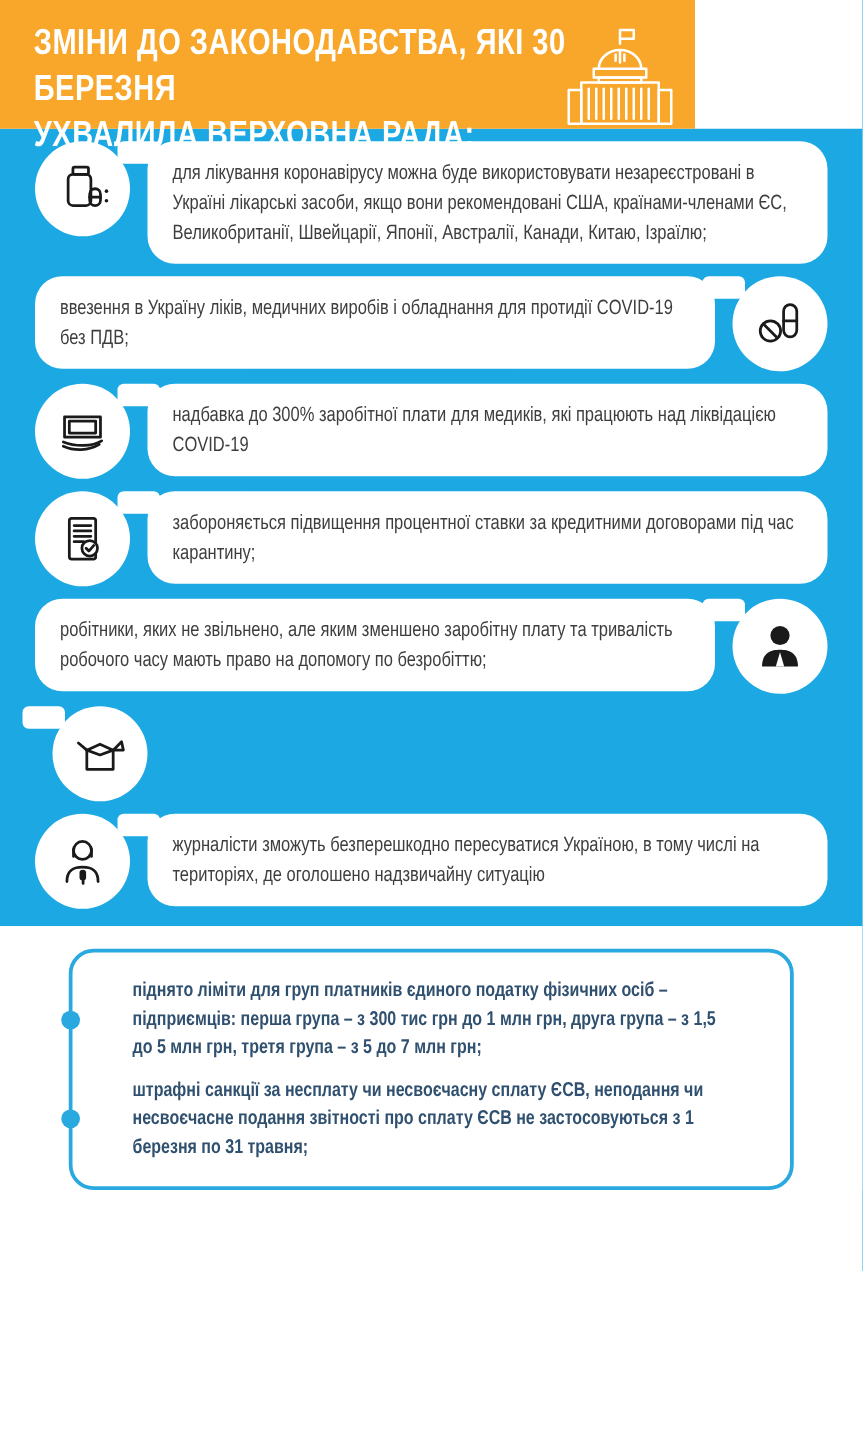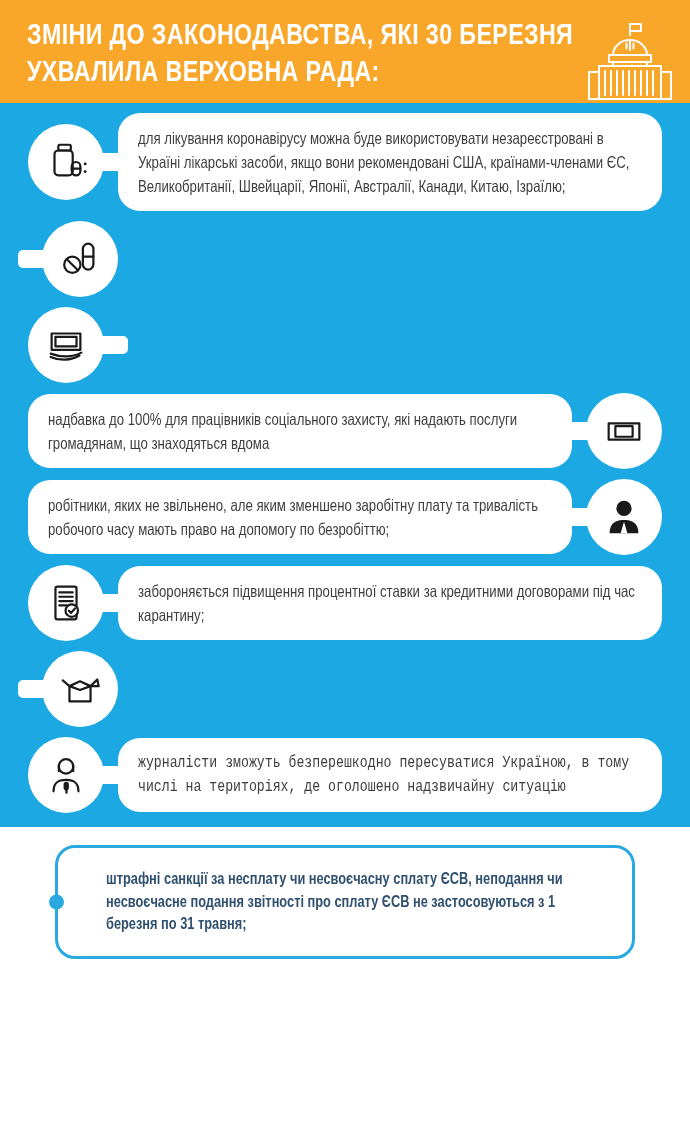--- a/index.html
+++ b/index.html
@@ -2,31 +2,31 @@
 <html><head>
 <meta charset="utf-8">
 <style>
   * { margin:0; padding:0; box-sizing:border-box; }
   body {
     width:690px; height:1143px; overflow:hidden; background:#ffffff;
     font-family:"Liberation Sans", sans-serif;
   }
   
   .header {
-    position:relative; width:690px; height:103px;
+    position:relative; width:556px; height:103px;
     background:#F8A72B; padding:16px 17px 0 27px;
   }
   .title { color:#ffffff; font-weight:bold; font-size:29px; line-height:37px;
     letter-spacing:0.5px; width:125%; transform:scaleX(0.8); transform-origin:0 0; }
   .title span { display:block; }
   .building { position:absolute; right:14px; bottom:0; width:92px; height:84px; }
   
   .bluezone { width:690px; background:#1BA8E3; padding:10px 28px 14px 28px; }
-  .row { display:flex; align-items:center; margin-bottom:10px; }
-  .row:last-child { margin-bottom:0;font-family:Liberation Mono, monospace; }
+  .row { display:flex; align-items:flex-start; margin-bottom:10px; }
+  .row:last-child { margin-bottom:0; }
   .circ {
     flex:none; width:76px; height:76px; border-radius:50%; background:#ffffff;
     display:flex; align-items:center; justify-content:center; z-index:1;
   }
   .circ svg { width:46px; height:46px; }
   .conn { flex:none; width:34px; height:18px; background:#ffffff; margin:0 -10px; border-radius:5px; }
   .card { flex:1; background:#ffffff; border-radius:22px; padding:13px 20px; z-index:1; }
   .card-text { font-size:16.5px; line-height:24px; color:#3E3E3E;
     width:125%; transform:scaleX(0.8); transform-origin:0 0; }
   
@@ -79,20 +79,23 @@
           </g>
         </svg>
     </div>
     <div class="conn"></div>
     <div class="card">
       <div class="card-text">для лікування коронавірусу можна буде використовувати незареєстровані в Україні лікарські засоби, якщо вони рекомендовані США, країнами-членами ЄС, Великобританії, Швейцарії, Японії, Австралії, Канади, Китаю, Ізраїлю;</div>
     </div>
   </div>
 
   <div class="row">
+    <div class="card">
+      <div class="card-text">ввезення в Україну ліків, медичних виробів і обладнання для протидії COVID-19 без ПДВ;</div>
+    </div>
     <div class="conn"></div>
     <div class="circ">
       <svg viewBox="0 0 48 48">
           <g class="ic">
             <rect x="27" y="8" width="11" height="27" rx="5.5"></rect>
             <path d="M27 21.5 h11"></path>
             <circle cx="16" cy="30" r="8.5"></circle>
             <path d="M11 25 L21 35"></path>
           </g>
         </svg>
@@ -104,66 +107,55 @@
       <svg viewBox="0 0 48 48">
           <g class="ic">
             <rect x="9" y="12" width="30" height="17"></rect>
             <rect x="13" y="15.5" width="22" height="10"></rect>
             <path d="M8 33 c10 4 24 4 32 -1"></path>
             <path d="M8 36.5 c9 4 21 4 30 -1.5"></path>
           </g>
         </svg>
     </div>
     <div class="conn"></div>
-  </div>
-
-  <div class="row">
-    <div class="card">
-      <div class="card-text">надбавка до 100% для працівників соціального захисту, які надають послуги громадянам, що знаходяться вдома</div>
-    </div>
-    <div class="conn"></div>
-    <div class="circ">
-      <svg viewBox="0 0 48 48">
-          <g class="ic">
-            <rect x="8" y="16" width="32" height="17"></rect>
-            <rect x="15" y="19" width="18" height="11"></rect>
-          </g>
-        </svg>
-    </div>
-  </div>
-
-
-  <div class="row">
-    <div class="card">
-      <div class="card-text">робітники, яких не звільнено, але яким зменшено заробітну плату та тривалість робочого часу мають право на допомогу по безробіттю;</div>
-    </div>
-    <div class="conn"></div>
-    <div class="circ">
-      <svg viewBox="0 0 48 48">
-          <circle class="icf" cx="24" cy="15" r="8"></circle>
-          <path class="icf" d="M9 41 C9 29 17 27 24 27 C31 27 39 29 39 41 Z"></path>
-          <path d="M24 29 L20.5 41 L27.5 41 Z" fill="#ffffff"></path>
-        </svg>
-    </div>
-  </div>
+    <div class="card">
+      <div class="card-text">надбавка до 300% заробітної плати для медиків, які працюють над ліквідацією COVID-19</div>
+    </div>
+  </div>
+
+
 
   <div class="row">
     <div class="circ">
       <svg viewBox="0 0 48 48">
           <g class="ic">
             <rect x="13" y="7" width="22" height="34" rx="2"></rect>
             <path d="M17 13 h14 M17 17.5 h14 M17 22 h14 M17 26.5 h8"></path>
             <circle cx="30" cy="32" r="6.5" fill="#ffffff"></circle>
             <path d="M27 32 l2.3 2.3 l4 -4.6"></path>
           </g>
         </svg>
     </div>
     <div class="conn"></div>
     <div class="card">
       <div class="card-text">забороняється підвищення процентної ставки за кредитними договорами під час карантину;</div>
+    </div>
+  </div>
+
+  <div class="row">
+    <div class="card">
+      <div class="card-text">робітники, яких не звільнено, але яким зменшено заробітну плату та тривалість робочого часу мають право на допомогу по безробіттю;</div>
+    </div>
+    <div class="conn"></div>
+    <div class="circ">
+      <svg viewBox="0 0 48 48">
+          <circle class="icf" cx="24" cy="15" r="8"></circle>
+          <path class="icf" d="M9 41 C9 29 17 27 24 27 C31 27 39 29 39 41 Z"></path>
+          <path d="M24 29 L20.5 41 L27.5 41 Z" fill="#ffffff"></path>
+        </svg>
     </div>
   </div>
 
   <div class="row">
     <div class="conn"></div>
     <div class="circ">
       <svg viewBox="0 0 48 48">
           <g class="ic">
             <path d="M13 21 V37 H35 V21"></path>
             <path d="M13 21 L24 25 L35 21"></path>
@@ -192,16 +184,20 @@
       <div class="card-text">журналісти зможуть безперешкодно пересуватися Україною, в тому числі на територіях, де оголошено надзвичайну ситуацію</div>
     </div>
   </div>
 
 </div>
 
 <div class="footer">
   <div class="fbox">
     <div class="fitem">
       <span class="fbullet"></span>
+      <div class="fitem-text">піднято ліміти для груп платників єдиного податку фізичних осіб – підприємців: перша група – з 300 тис грн до 1 млн грн, друга група – з 1,5 до 5 млн грн, третя група – з 5 до 7 млн грн;</div>
+    </div>
+    <div class="fitem">
+      <span class="fbullet"></span>
       <div class="fitem-text">штрафні санкції за несплату чи несвоєчасну сплату ЄСВ, неподання чи несвоєчасне подання звітності про сплату ЄСВ не застосовуються з 1 березня по 31 травня;</div>
     </div>
   </div>
 </div>
 
 </body></html>

